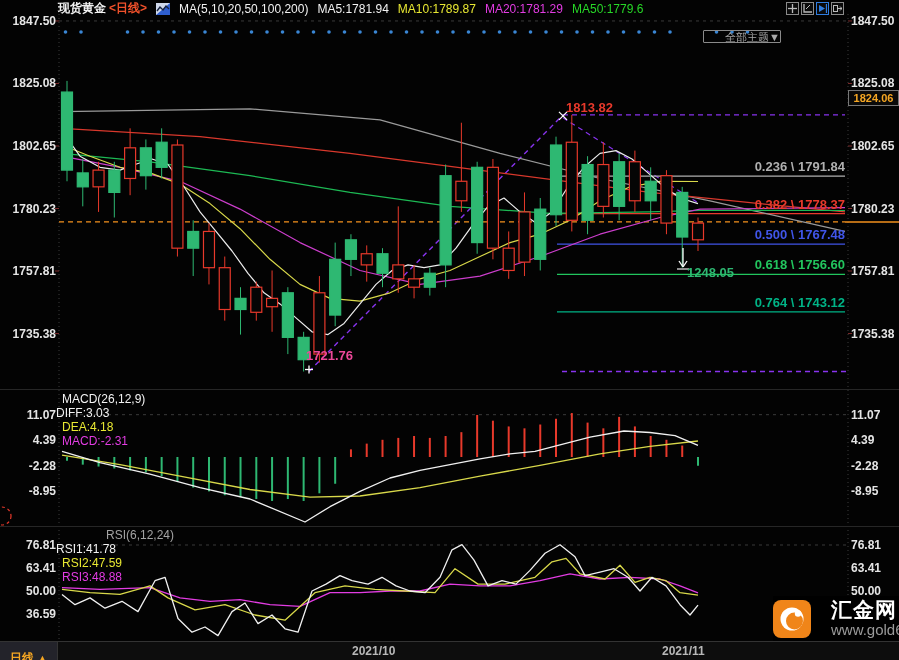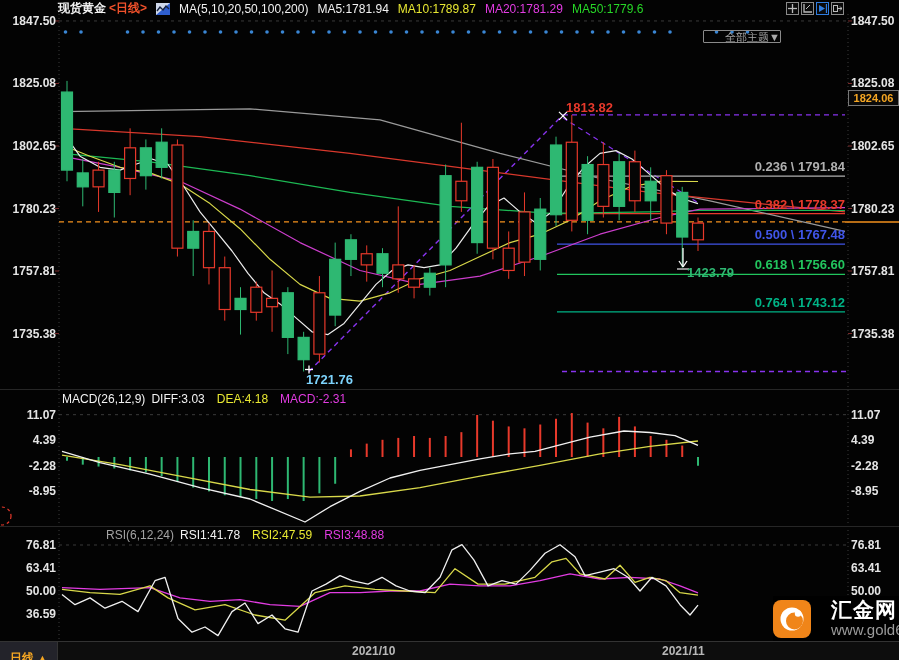--- a/index.html
+++ b/index.html
@@ -13,21 +13,21 @@
           font-size:12px;z-index:3;}
   #header .t{font-weight:bold;color:#f2f2f2;}
   #theme-btn{position:absolute;left:703px;top:2px;width:78px;height:13px;background:transparent;
              border:1px solid #8a8a8a;color:#a8a8a8;font-size:11px;line-height:12px;text-align:right;
              z-index:3;padding:0;border-radius:1px;margin-top:28px;}
   #toolbar{position:absolute;left:786px;top:2px;display:flex;gap:2px;z-index:3;}
   .tbico{width:13px;height:13px;border:1px solid #8a8a8a;box-sizing:border-box;display:flex;
          align-items:center;justify-content:center;background:#0a0a0a;}
   .tbico.active{border-color:#2f7de0;}
   .fine{font-size:12px;}
-  #macd-header,#rsi-header{position:absolute;left:62px;display:flex;gap:12px;font-size:12px;z-index:2;}
+  #macd-header,#rsi-header{position:absolute;left:62px;display:flex;font-size:12px;z-index:2;flex-direction:column;}
   .sep{position:absolute;left:0;width:899px;height:1px;background:#262626;z-index:2;}
   #bottom-bar{position:absolute;left:0;top:642px;width:899px;height:18px;background:#0d0d0d;z-index:3;}
   #period-box{position:absolute;left:0;top:0;width:57px;height:32px;background:#23232a;
               border-right:1px solid #333;color:#f5a623;font-weight:bold;font-size:12px;
               display:flex;align-items:center;justify-content:center;gap:4px;}
   .dateLbl{position:absolute;top:2px;color:#b8b8b8;font-weight:bold;font-size:12px;z-index:3;}
   #site-logo{position:absolute;left:773px;top:596px;width:126px;height:45px;background:#000;
              display:flex;align-items:center;gap:20px;z-index:4;}
   #logo-text-cn{color:#fff;font-weight:bold;font-size:21px;letter-spacing:1px;line-height:22px;}
   #logo-url{color:#9a9a9a;font-size:15px;}
@@ -317,22 +317,22 @@
     <span style="color:#e23ce2;">MACD:-2.31</span>
   </div>
   <div id="rsi-header" style="top:528px;">
     <span style="color:#a3a3a3;margin-left:44px;">RSI(6,12,24)</span>
     <span style="color:#f2f2f2;margin-left:-6px;">RSI1:41.78</span>
     <span style="color:#e8e832;">RSI2:47.59</span>
     <span style="color:#e23ce2;">RSI3:48.88</span>
   </div>
 
   <div class="anno" id="peak-anno" style="left:566px;top:100px;color:#e8392b;">1813.82</div>
-  <div class="anno" id="bottom-anno" style="left:306px;top:372px;color:#7dd3fc;">1721.76</div>
-  <div class="anno" id="rightlow-anno" style="left:687px;top:265px;color:#2eb872;">1423.79</div>
+  <div class="anno" id="bottom-anno" style="left:306px;top:348px;color:#ec4899;">1721.76</div>
+  <div class="anno" id="rightlow-anno" style="left:687px;top:265px;color:#2eb872;">1248.05</div>
   <div id="last-price-box">1824.06</div>
 
   <div id="bottom-bar">
     <div id="period-box">
       <span>日线</span>
       <span style="font-size:9px;">▲</span>
     </div>
   <div class="dateLbl" style="left: 352px; top: 2px;">2021/10</div>
       <div class="dateLbl" style="left: 662px; top: 2px;">2021/11</div>
     </div>

